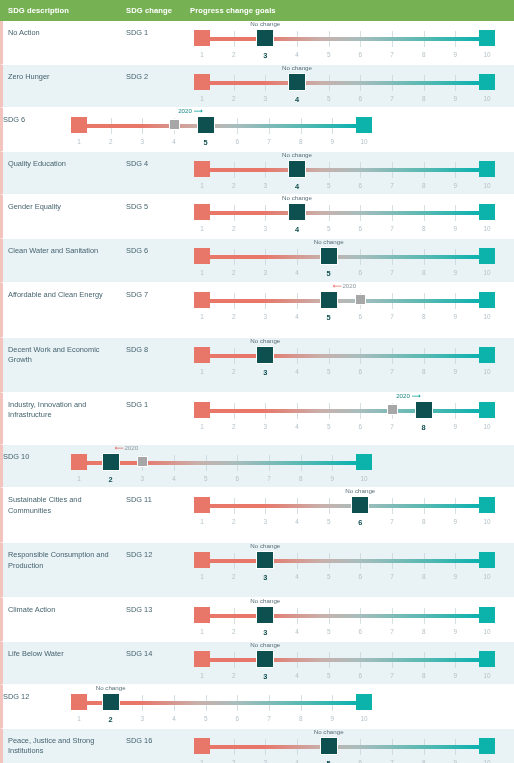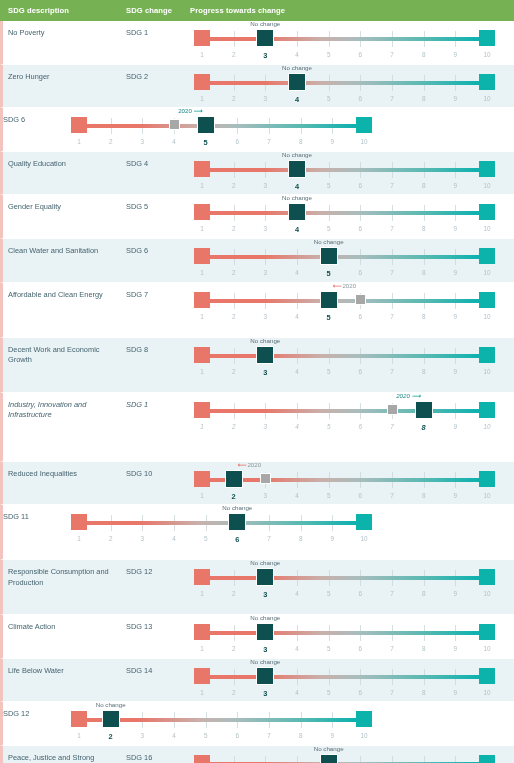--- a/index.html
+++ b/index.html
@@ -162,26 +162,26 @@
   }
 </style>
 </head>
 <body>
 
 <div id="page">
 
   <div class="thead">
     <div class="th-desc">SDG description</div>
     <div class="th-num">SDG change</div>
-    <div class="th-prog">Progress towards change</div>
+    <div class="th-prog">Progress change goals</div>
   </div>
 
   <div class="rows" id="rows">
       <div class="row" style="height: 43.6px;">
-        <div class="c-desc">No Poverty</div>
+        <div class="c-desc">No Action</div>
         <div class="c-num">SDG 1</div>
         <div class="c-prog">
           <div class="gauge">
             <div class="gridline" style="left: 41.6667px;"></div>
             <div class="gridline" style="left: 73.3333px;"></div>
             <div class="gridline" style="left: 105px;"></div>
             <div class="gridline" style="left: 136.667px;"></div>
             <div class="gridline" style="left: 168.333px;"></div>
             <div class="gridline" style="left: 200px;"></div>
             <div class="gridline" style="left: 231.667px;"></div>
@@ -431,21 +431,21 @@
               <div class="tick" style="left: 136.667px;">5</div>
               <div class="tick" style="left: 168.333px;">6</div>
               <div class="tick" style="left: 200px;">7</div>
               <div class="tick" style="left: 231.667px;">8</div>
               <div class="tick" style="left: 263.333px;">9</div>
               <div class="tick" style="left: 295px;">10</div>
             </div>
           </div>
         </div>
       </div>
-      <div class="row" style="height: 69px; font-style: italic;">
+      <div class="row" style="height: 52px;">
         <div class="c-desc">Industry, Innovation and Infrastructure</div>
         <div class="c-num">SDG 1</div>
         <div class="c-prog">
           <div class="gauge">
             <div class="gridline" style="left: 41.6667px;"></div>
             <div class="gridline" style="left: 73.3333px;"></div>
             <div class="gridline" style="left: 105px;"></div>
             <div class="gridline" style="left: 136.667px;"></div>
             <div class="gridline" style="left: 168.333px;"></div>
             <div class="gridline" style="left: 200px;"></div>
@@ -466,21 +466,20 @@
               <div class="tick" style="left: 168.333px;">6</div>
               <div class="tick" style="left: 200px;">7</div>
               <div class="tick active" style="left: 231.667px;">8</div>
               <div class="tick" style="left: 263.333px;">9</div>
               <div class="tick" style="left: 295px;">10</div>
             </div>
           </div>
         </div>
       </div>
       <div class="row alt" style="height: 43.6px;">
-        <div class="c-desc">Reduced Inequalities</div>
         <div class="c-num">SDG 10</div>
         <div class="c-prog">
           <div class="gauge">
             <div class="gridline" style="left: 41.6667px;"></div>
             <div class="gridline" style="left: 73.3333px;"></div>
             <div class="gridline" style="left: 105px;"></div>
             <div class="gridline" style="left: 136.667px;"></div>
             <div class="gridline" style="left: 168.333px;"></div>
             <div class="gridline" style="left: 200px;"></div>
             <div class="gridline" style="left: 231.667px;"></div>
@@ -500,20 +499,21 @@
               <div class="tick" style="left: 168.333px;">6</div>
               <div class="tick" style="left: 200px;">7</div>
               <div class="tick" style="left: 231.667px;">8</div>
               <div class="tick" style="left: 263.333px;">9</div>
               <div class="tick" style="left: 295px;">10</div>
             </div>
           </div>
         </div>
       </div>
       <div class="row" style="height: 55px;">
+        <div class="c-desc">Sustainable Cities and Communities</div>
         <div class="c-num">SDG 11</div>
         <div class="c-prog">
           <div class="gauge">
             <div class="gridline" style="left: 41.6667px;"></div>
             <div class="gridline" style="left: 73.3333px;"></div>
             <div class="gridline" style="left: 105px;"></div>
             <div class="gridline" style="left: 136.667px;"></div>
             <div class="gridline" style="left: 168.333px;"></div>
             <div class="gridline" style="left: 200px;"></div>
             <div class="gridline" style="left: 231.667px;"></div>

